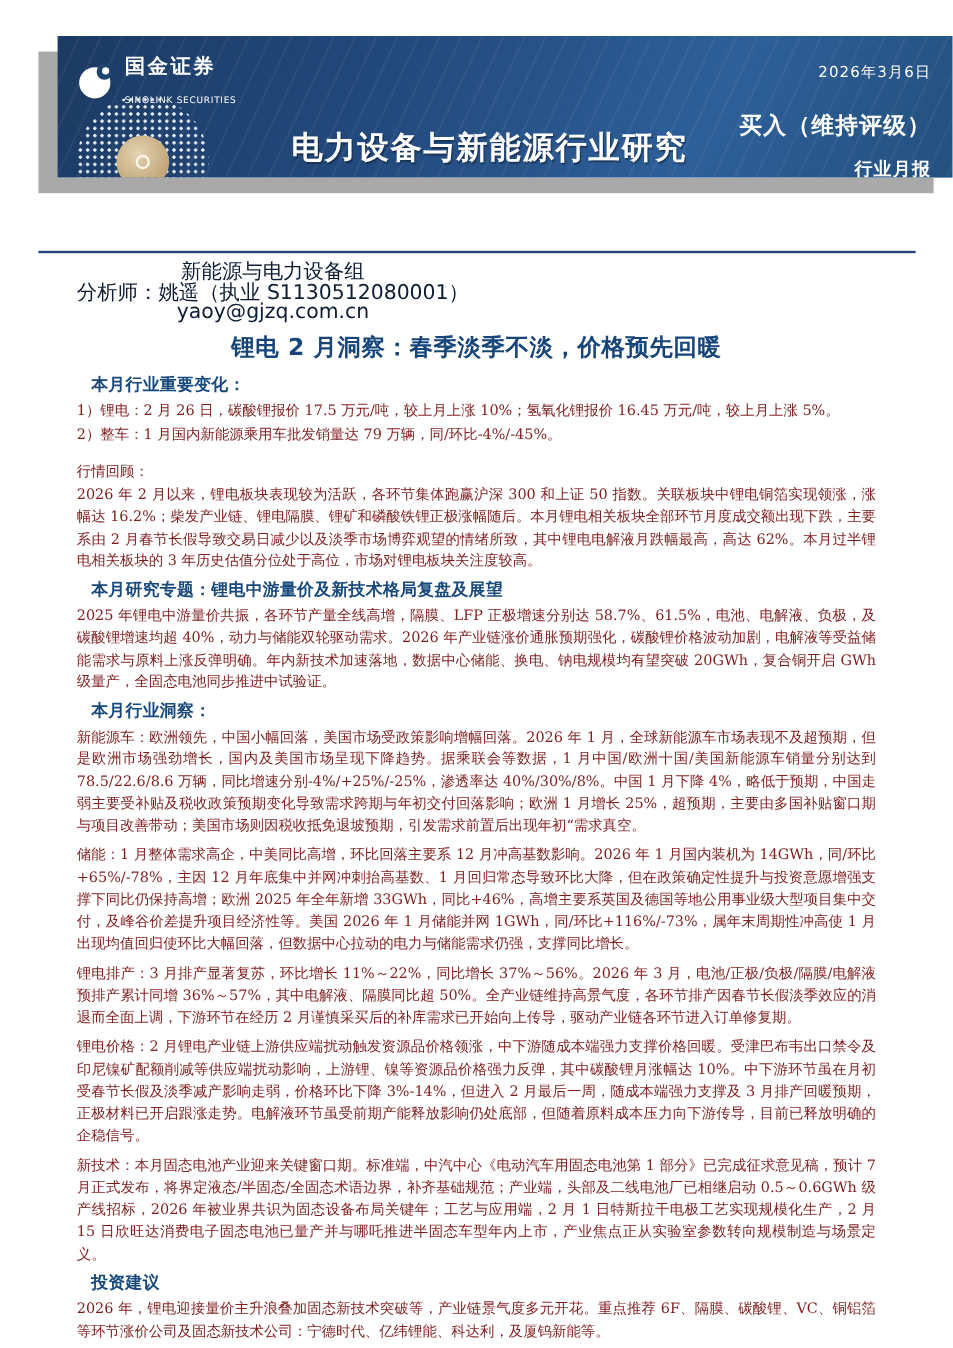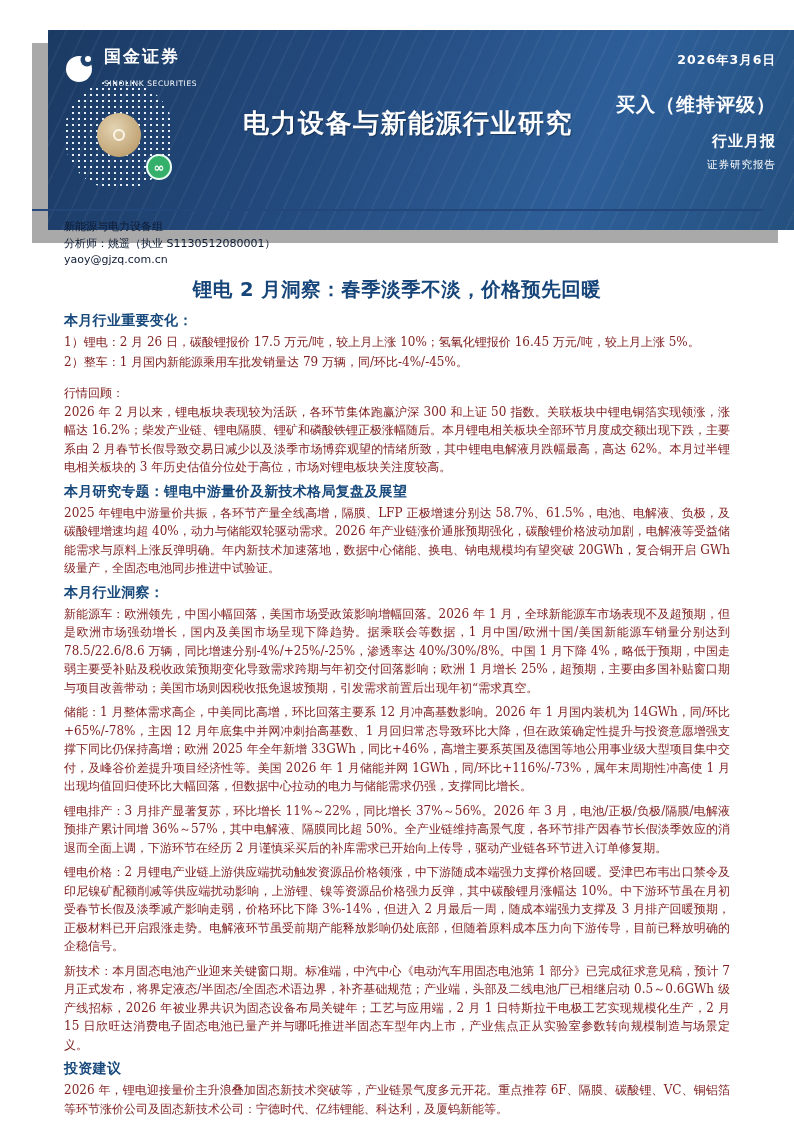--- a/index.html
+++ b/index.html
@@ -5,34 +5,34 @@
   * { margin:0; padding:0; box-sizing:border-box; }
   html,body { background:#ffffff; }
   .page {
     position:relative; width:794px; height:1123px; margin:0 auto;
     background:#ffffff; overflow:hidden;
     font-family:"DejaVu Sans", sans-serif; color:#06101f;
   }
 
   
   .banner {
-    position:absolute; top:30px; left:48px; right:0; height:200px;
+    position:absolute; top:30px; left:48px; right:0; height:118px;
     background:linear-gradient(115deg,#1b3a63 0%, #234a7e 38%, #2e5f99 72%, #24507f 100%);
     box-shadow:-16px 13px 0 0 #a9a9a9;
     color:#fff; overflow:hidden;
   }
   .banner::before {
     content:""; position:absolute; inset:0;
     background:repeating-linear-gradient(115deg, rgba(255,255,255,0.045) 0 2px, rgba(255,255,255,0) 2px 16px);
   }
   .brand { position:absolute; top:17px; left:16px; display:flex; align-items:center; gap:8px; }
   .brand-mark { width:32px; height:32px; }
   .brand-cn { font-size:17px; font-weight:bold; letter-spacing:2px; line-height:18px; }
   .brand-en { font-size:7.5px; letter-spacing:0.6px; line-height:9px;margin-top:14px; }
-  .banner-date { position:absolute; top:22px; right:18px; font-size:12.5px; font-weight:bold; letter-spacing:1px; }
+  .banner-date { position:absolute; top:22px; right:18px; font-size:12.5px; font-weight:normal; letter-spacing:1px; }
   .banner-title {
     position:absolute; top:76px; left:150px; width:420px; text-align:center;
     font-size:26px; font-weight:bold; letter-spacing:1.5px; text-shadow:1px 1px 1px rgba(0,0,0,0.35);
   }
   .banner-right { position:absolute; top:62px; right:18px; text-align:right; }
   .rating { font-size:19px; font-weight:bold; letter-spacing:1px; }
   .report-type { font-size:15px; font-weight:bold; margin-top:14px; letter-spacing:1px; }
   .report-tag { font-size:10.5px; margin-top:7px; letter-spacing:1px; }
 
   
@@ -50,32 +50,32 @@
   .qr-center-dot { width:12px; height:12px; border:2px solid #fdf6e6; border-radius:50%; }
   .qr-badge {
     position:absolute; right:2px; bottom:10px; width:26px; height:26px; border-radius:50%;
     background:#35b06b; border:2px solid #eafff2; color:#fff;
     display:flex; align-items:center; justify-content:center;
     font-size:13px; font-weight:bold; line-height:1;
   }
 
   
   .top-rule { position:absolute; top:209px; left:32px; right:31px; border-top:2px solid #24477b; }
-  .analyst { position:absolute; top:219px; left:64px; font-size:11px; line-height:16.5px; color:#0d1b33; }
+  .analyst { position:absolute; top:219px; left:64px; font-size:17px; line-height:16.5px; color:#0d1b33;text-align:center; }
   .analyst .email { color:#0d1b33; text-decoration:none; }
 
   
   .content { position:absolute; top:276px; left:64px; width:666px; }
   .report-title {
     text-align:center; color:#16457a; font-size:19.5px; font-weight:bold;
     letter-spacing:0.5px; margin-bottom:9px; font-family:"DejaVu Sans", sans-serif;
   }
   .sec-h {
     color:#17497c; font-weight:bold; font-size:14px; letter-spacing:0.3px;
-    margin:5px 0 3px; font-family:"DejaVu Sans", sans-serif;
+    margin:5px 12px 3px; font-family:"DejaVu Sans", sans-serif;
   }
   .body-p {
     font-family:"DejaVu Serif", serif; font-size:12px; line-height:18.5px;
     text-align:justify; color:#7f1d1d; margin-bottom:6px;
   }
   .body-p.tight { margin-bottom:1px; }
   .lead { font-weight:normal; }
   .gap-s { height:7px; }
 
   

